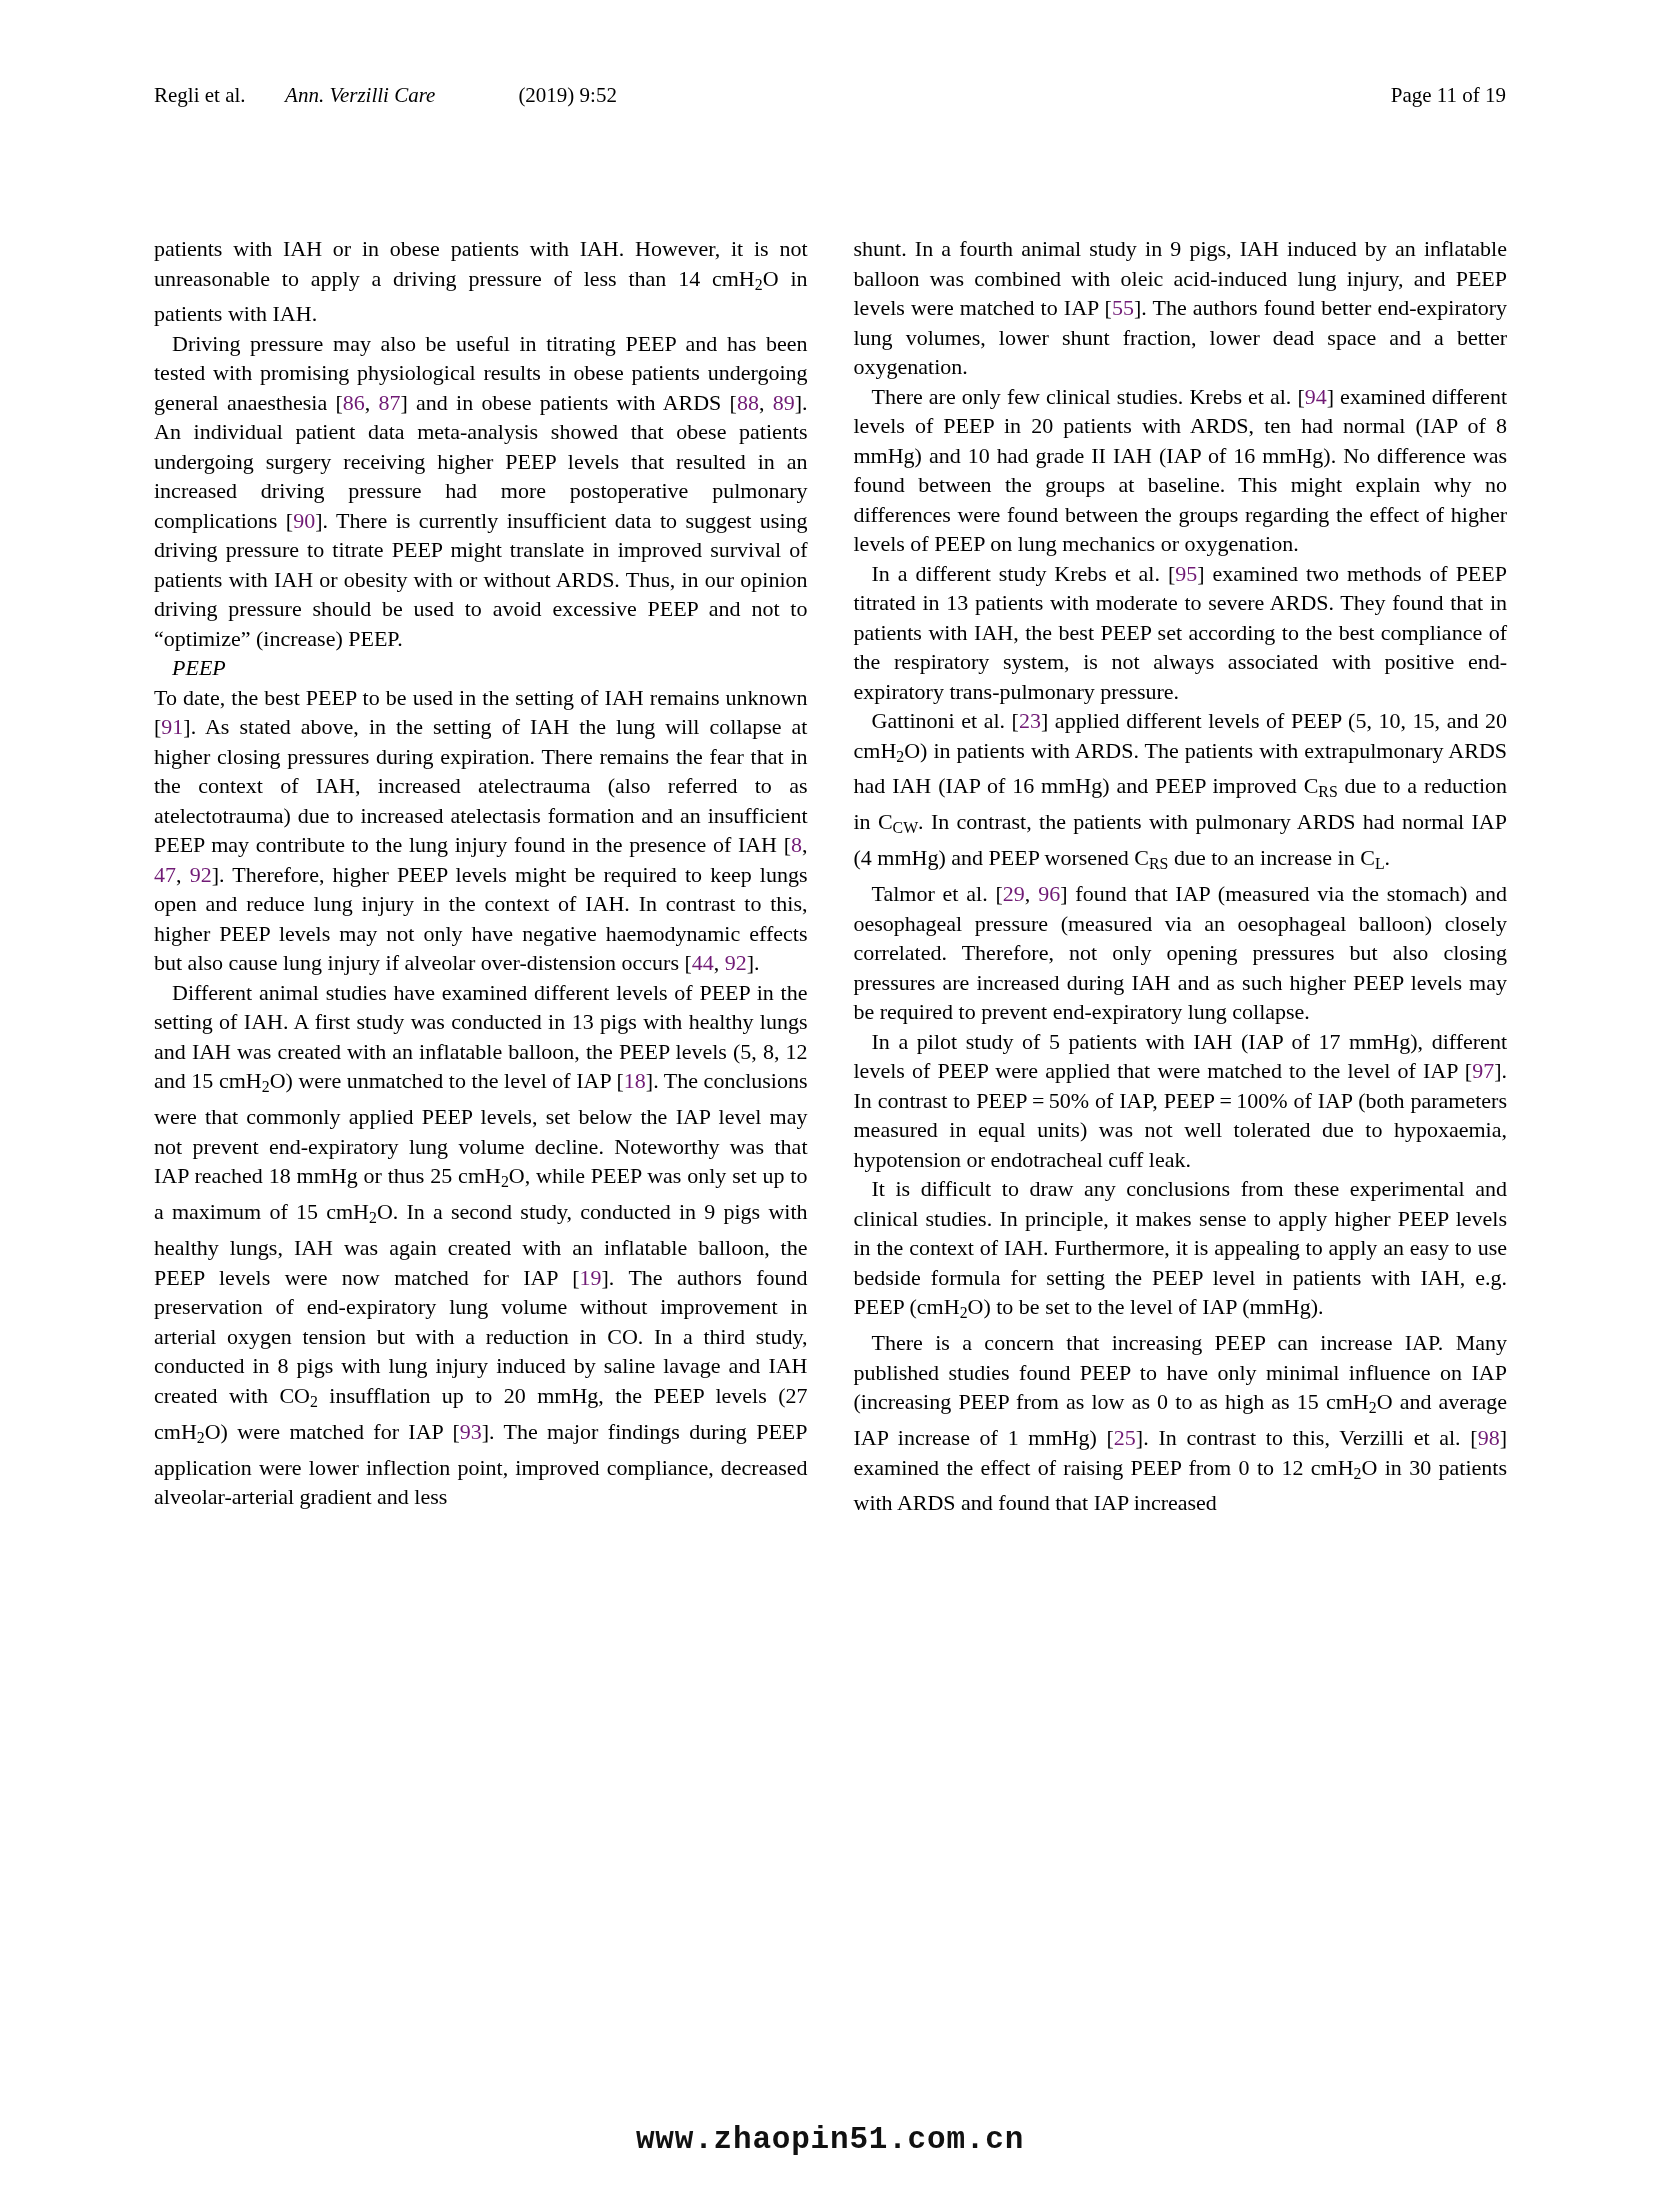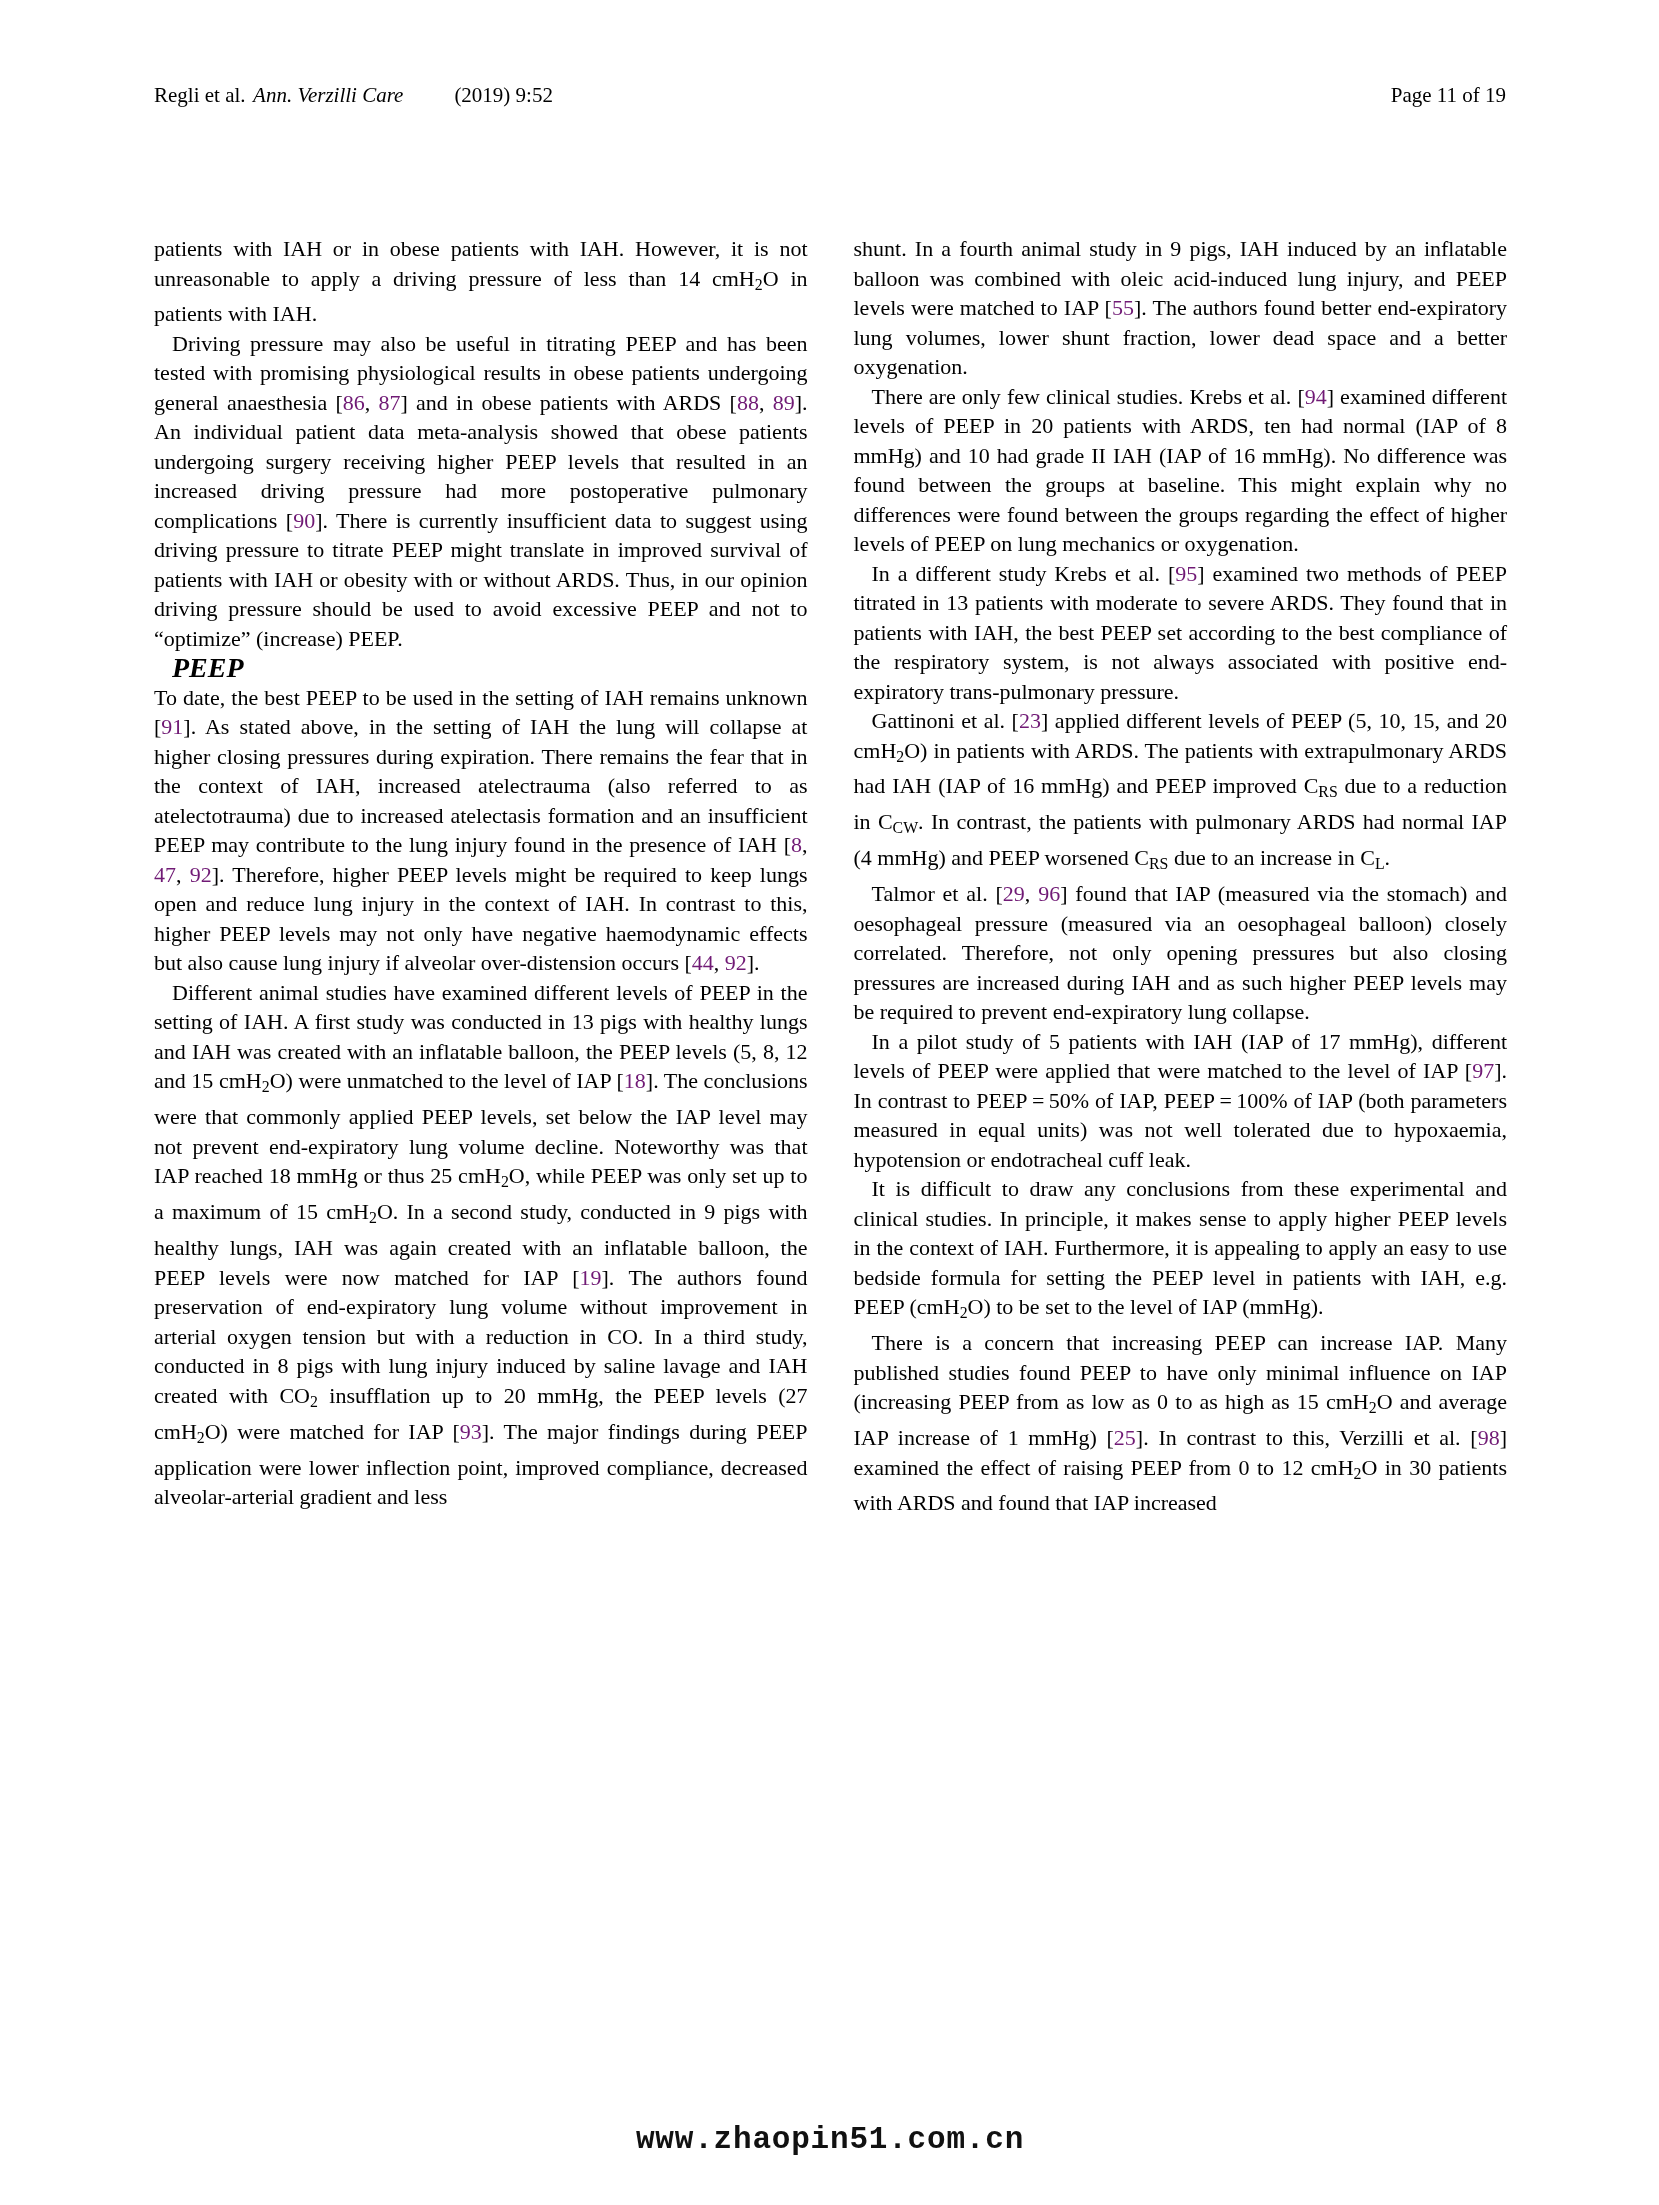--- a/index.html
+++ b/index.html
@@ -29,20 +29,21 @@
     height: 33px;
     display: flex;
     align-items: baseline;
     justify-content: space-between;
     font-size: 21px;
   }
   .header-left {
     display: flex;
     align-items: baseline;
     white-space: nowrap;
+    gap: 32px;
   }
   .header-left .author { font-style: normal; }
   .header-left .journal { font-style: italic; margin-left: 7.5px; }
   .header-left .issue { margin-left: 51px; }
   .header-right { font-size: 21px; }
 
   .content {
     position: absolute;
     top: 234px;
     left: 154px;
@@ -55,23 +56,23 @@
     -webkit-hyphens: auto;
     hyphens: auto;
   }
   .content p {
     margin: 0;
     text-indent: 18px;
   }
   .content p.noindent { text-indent: 0; }
   .sec-head {
     margin: 25px 0 0 0;
-    font-weight: bold;
+    font-weight: normal;
     font-style: italic;
-    font-size: 28px;
+    font-size: 22px;
     text-indent: 0;
     break-after: avoid;
   }
   .ref { color: #701a75; }
   sub { font-size: 0.72em; vertical-align: -0.28em; }
   .footer {
     position: absolute;
     bottom: 48px;
     left: 0;
     width: 1660px;

